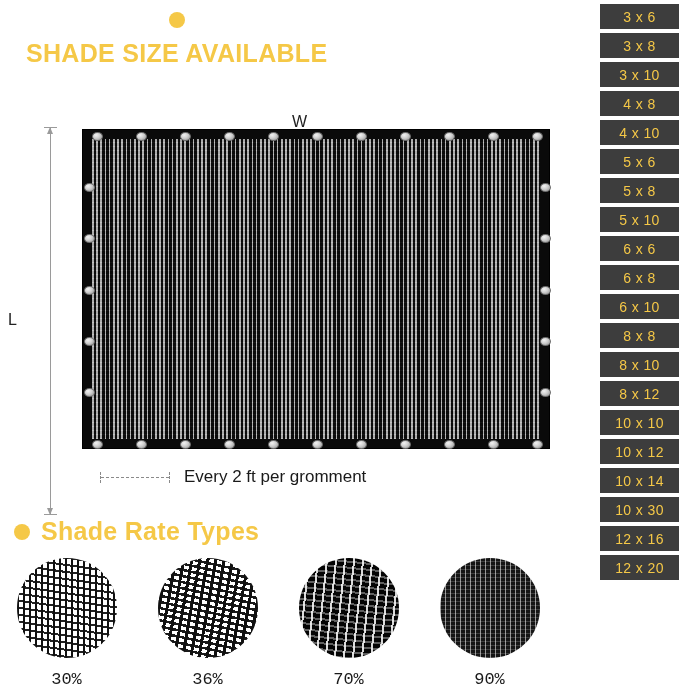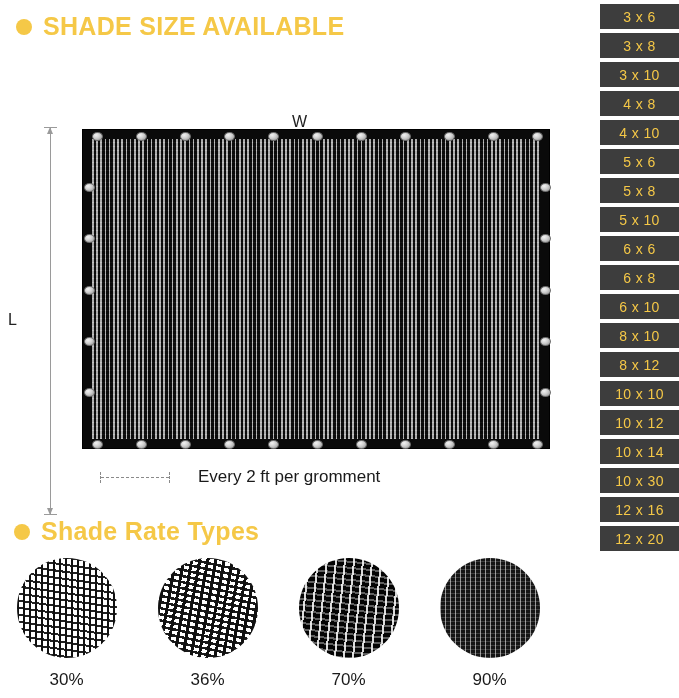--- a/index.html
+++ b/index.html
@@ -42,21 +42,21 @@
     background: #f5c847;
     flex: 0 0 auto;
   }
   .section-heading .heading-text {
     color: #f5c847;
     font-size: 25px;
     font-weight: bold;
     letter-spacing: 0.3px;
     white-space: nowrap;
   }
-  #heading-shade-size { left: 16px; top: 12px; }
+  #heading-shade-size { left: 26px; top: 12px; flex-direction: column; }
   #heading-shade-rate { left: 14px; top: 517px; text-align: right; }
 
   
   .diagram {
     position: absolute;
     left: 0;
     top: 55px;
     width: 600px;
     height: 440px;
   }
@@ -196,21 +196,20 @@
   }
   .dashed-span::after {
     content: "";
     position: absolute;
     left: 0; right: 0; top: 5px;
     border-top: 1px dashed #8a8a8a;
   }
   .grommet-note-text {
     font-size: 17px;
     color: #1a1a1a;
-    margin-left: 14px;
   }
 
   
   .rate-row {
     position: absolute;
     left: 14px;
     top: 558px;
     width: 570px;
     display: flex;
     gap: 36px;
@@ -250,20 +249,21 @@
   .rate-circle.r90 {
     background-color: #151515;
     background-image:
       repeating-linear-gradient(90deg, rgba(255,255,255,0.55) 0px, rgba(255,255,255,0.55) 1px, rgba(0,0,0,0) 1px, rgba(0,0,0,0) 5px),
       repeating-linear-gradient(0deg, rgba(255,255,255,0.18) 0px, rgba(255,255,255,0.18) 1px, rgba(0,0,0,0) 1px, rgba(0,0,0,0) 4px);
   }
   .rate-label {
     margin-top: 12px;
     font-size: 17px;
     color: #1a1a1a;
+    font-family: Liberation Mono, monospace;
   }
 
   
   .size-list {
     position: absolute;
     right: 0;
     top: 0;
     width: 79px;
     height: 698px;
     display: flex;
@@ -388,20 +388,21 @@
       <div class="size-chip">3 x 8</div>
       <div class="size-chip">3 x 10</div>
       <div class="size-chip">4 x 8</div>
       <div class="size-chip">4 x 10</div>
       <div class="size-chip">5 x 6</div>
       <div class="size-chip">5 x 8</div>
       <div class="size-chip">5 x 10</div>
       <div class="size-chip">6 x 6</div>
       <div class="size-chip">6 x 8</div>
       <div class="size-chip">6 x 10</div>
+      <div class="size-chip">8 x 8</div>
       <div class="size-chip">8 x 10</div>
       <div class="size-chip">8 x 12</div>
       <div class="size-chip">10 x 10</div>
       <div class="size-chip">10 x 12</div>
       <div class="size-chip">10 x 14</div>
       <div class="size-chip">10 x 30</div>
       <div class="size-chip">12 x 16</div>
       <div class="size-chip">12 x 20</div>
     </div>
 </div>

